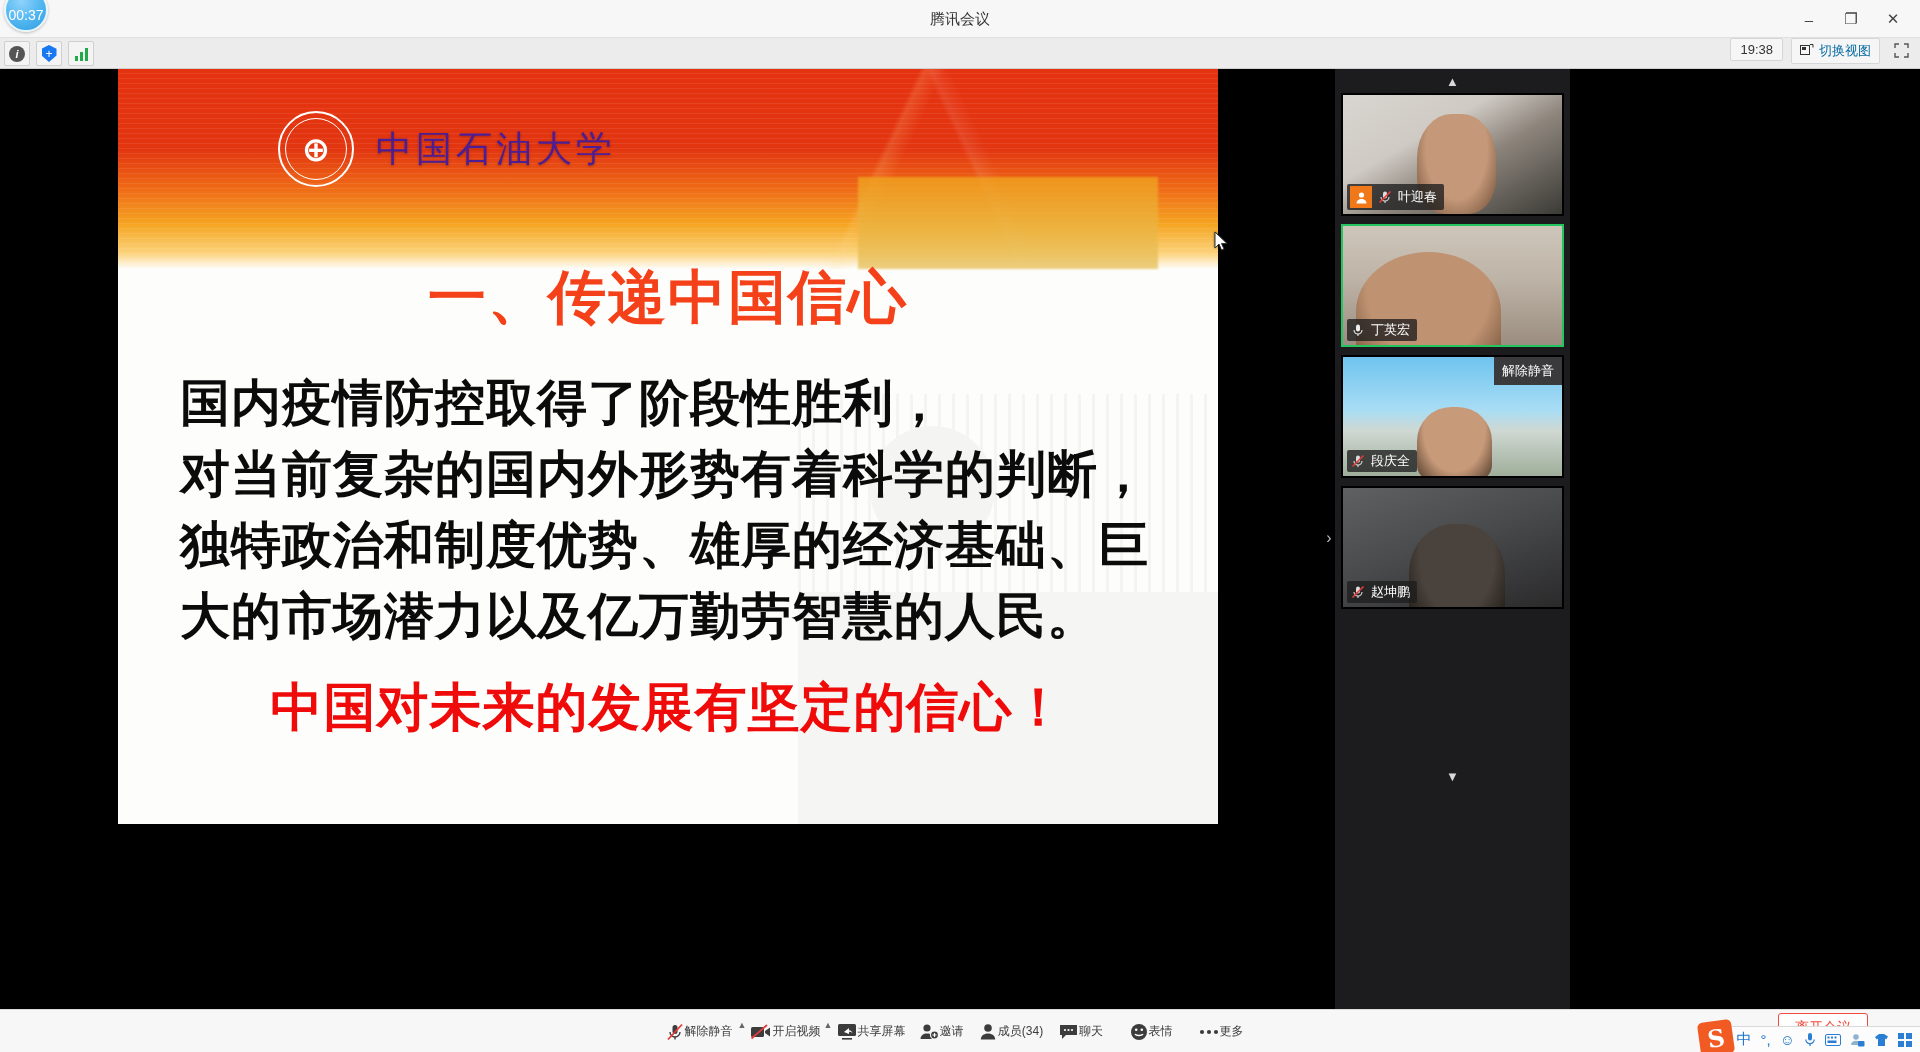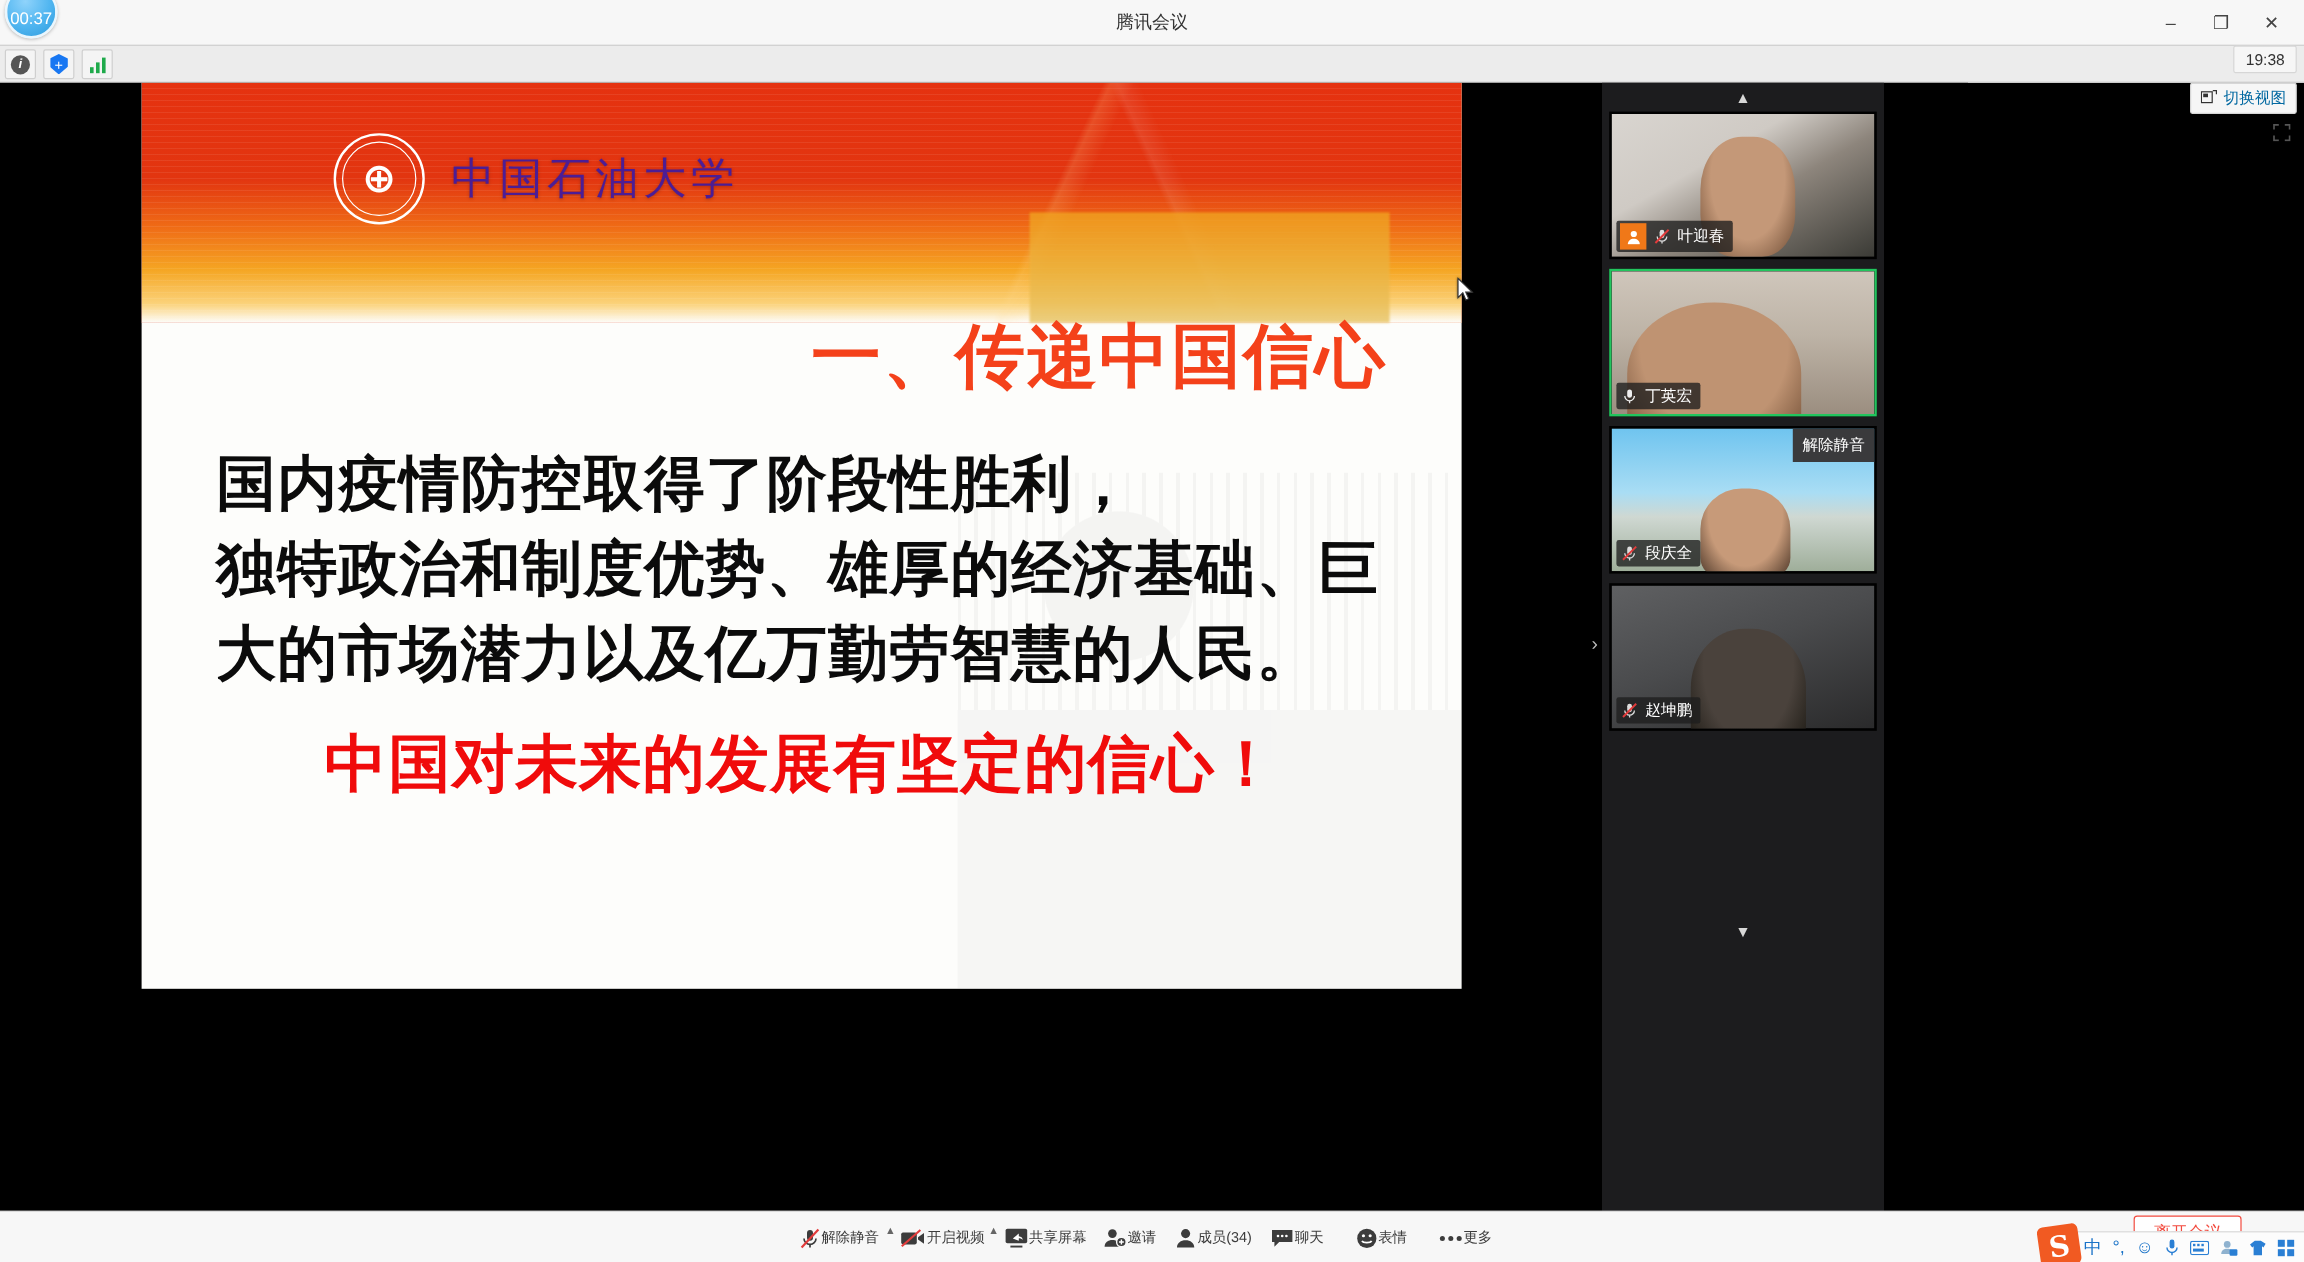--- a/index.html
+++ b/index.html
@@ -26,21 +26,21 @@
   .ts-left{ position:absolute; left:4px; top:0; height:31px; display:flex; align-items:center; gap:6px; }
   .ts-icon{ width:26px; height:25px; display:flex; align-items:center; justify-content:center;
     border:1px solid #cfcfcf; background:#f4f4f4; border-radius:2px; }
   .ico-info{ width:16px; height:16px; border-radius:50%; background:#555; color:#fff; font-size:11px;
     font-weight:bold; display:flex; align-items:center; justify-content:center; font-style:italic; }
   .ico-shield{ width:15px; height:17px; background:#1877f2;
     clip-path:polygon(50% 0,100% 22%,100% 62%,50% 100%,0 62%,0 22%);
     color:#fff; font-size:12px; display:flex; align-items:center; justify-content:center; line-height:1; }
   .ico-bars{ display:flex; align-items:flex-end; gap:2px; height:15px; }
   .ico-bars i{ width:3px; background:#1faa4b; display:block; }
-  .ts-right{ position:absolute; right:6px; top:0; height:31px; display:flex; align-items:flex-end; gap:8px;flex-direction:column; }
+  .ts-right{ position:absolute; right:6px; top:0; height:31px; display:flex; align-items:flex-start; gap:8px; }
   .ts-time{ font-size:13px; color:#333; padding:3px 9px; border:1px solid #d6d6d6;
     background:#f6f6f6; border-radius:2px; }
   .ts-switch{ font-size:13px; color:#0369a1; padding:3px 8px; border:1px solid #d6d6d6; background:#f6f6f6;
     border-radius:2px; display:flex; align-items:center; gap:5px; }
   .ts-fs{ width:26px; height:24px; display:flex; align-items:center; justify-content:center; color:#555; }
 
   
   .stage{ position:absolute; left:0; top:69px; width:1640px; height:940px; background:#000; }
   .slide{ position:absolute; left:118px; top:0; width:1100px; height:755px;
     background:#fdfdfb; overflow:hidden; }
@@ -62,21 +62,21 @@
   .logo-seal::before{ content:""; position:absolute; inset:5px; border-radius:50%; border:1px solid #fff; }
   .logo-seal span{ color:#fff; font-size:34px; font-weight:bold; line-height:1; }
   .logo-cn{ color:#4c1d95; font-size:36px; font-weight:normal; letter-spacing:4px;
     font-family:"DejaVu Serif","Liberation Serif",serif; text-shadow:0 1px 3px rgba(0,0,0,.25); }
   .slide-bg-photo{ position:absolute; right:0; bottom:0; width:420px; height:430px; opacity:.12;
     background:
       radial-gradient(circle at 32% 22%, #b9b9b9 0 62px, transparent 63px),
       linear-gradient(180deg,transparent 0 46%, #c4c4c4 46% 100%),
       repeating-linear-gradient(90deg, rgba(120,120,120,.5) 0 3px, transparent 3px 14px); }
   .slide-body{ position:absolute; left:0; top:190px; width:1100px; padding:0 62px; z-index:4; }
-  .slide-title{ text-align:right; font-size:58px; font-weight:bold; color:#f4411a;
+  .slide-title{ text-align:center; font-size:58px; font-weight:bold; color:#f4411a;
     letter-spacing:2px; margin-bottom:30px; font-family:"DejaVu Sans","Liberation Sans",sans-serif; }
   .slide-line{ font-size:50px; color:#0b0b0b; line-height:1.42; letter-spacing:1px;
     font-family:"DejaVu Serif","Liberation Serif",serif; font-weight:bold; }
   .slide-highlight{ text-align:center; font-size:52px; font-weight:bold; color:#f00b0b;
     margin-top:22px; letter-spacing:1px; font-family:"DejaVu Sans","Liberation Sans",sans-serif; }
   .cursor{ position:absolute; left:1212px; top:162px; width:0; height:0;
     border-left:2px solid transparent; z-index:20;
     filter:drop-shadow(0 0 1px rgba(0,0,0,.6)); }
   .cursor svg{ display:block; }
 
@@ -199,20 +199,21 @@
     <div class="logo-wrap">
       <div class="logo-seal">
         <span>⊕</span>
       </div>
       <div class="logo-cn">中国石油大学</div>
     </div>
     <div class="slide-bg-photo"></div>
     <div class="slide-body">
       <div class="slide-title">一、传递中国信心</div>
       <div class="slide-line">国内疫情防控取得了阶段性胜利，</div>
+      <div class="slide-line">对当前复杂的国内外形势有着科学的判断，</div>
       <div class="slide-line">独特政治和制度优势、雄厚的经济基础、巨</div>
       <div class="slide-line">大的市场潜力以及亿万勤劳智慧的人民。</div>
       <div class="slide-highlight">中国对未来的发展有坚定的信心！</div>
     </div>
   </div>
   <div class="cursor">
     <svg width="14" height="20" viewBox="0 0 14 20">
         <path d="M1 1l0 16 4-4 2.5 6 2.5-1-2.5-5.5 5.5 0z" fill="#fff" stroke="#333" stroke-width="1"></path>
       </svg>
   </div>

